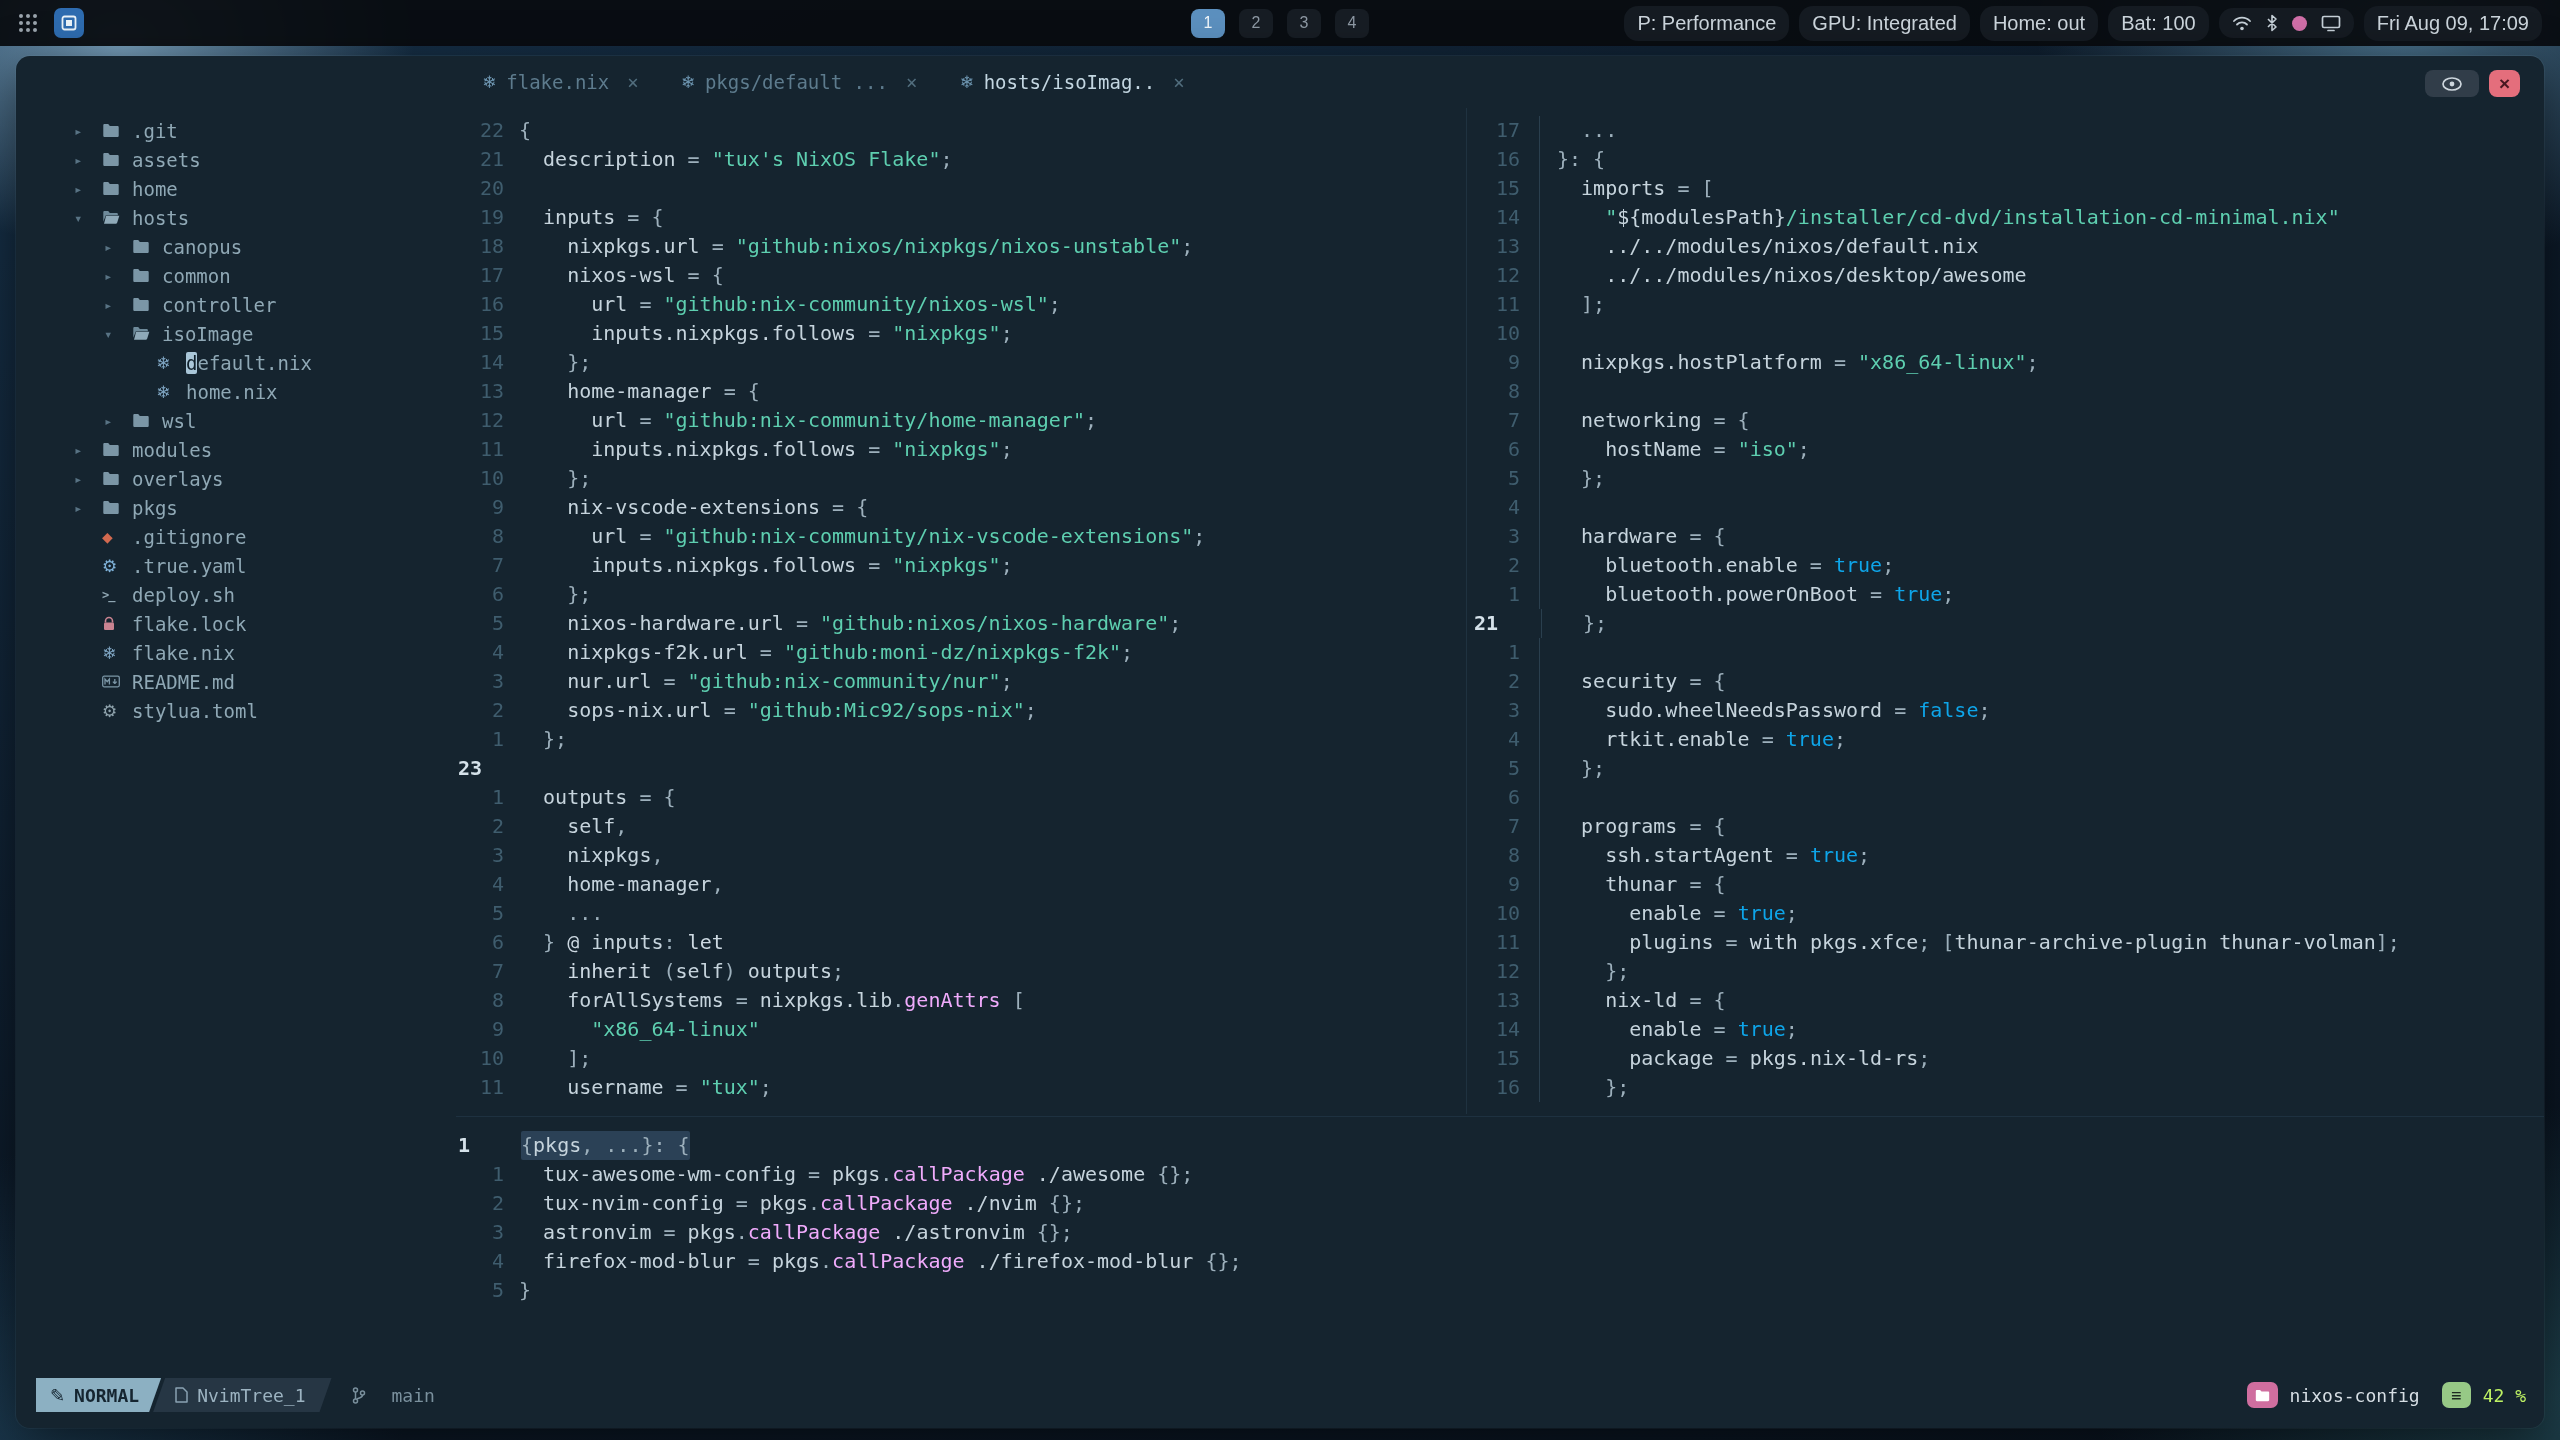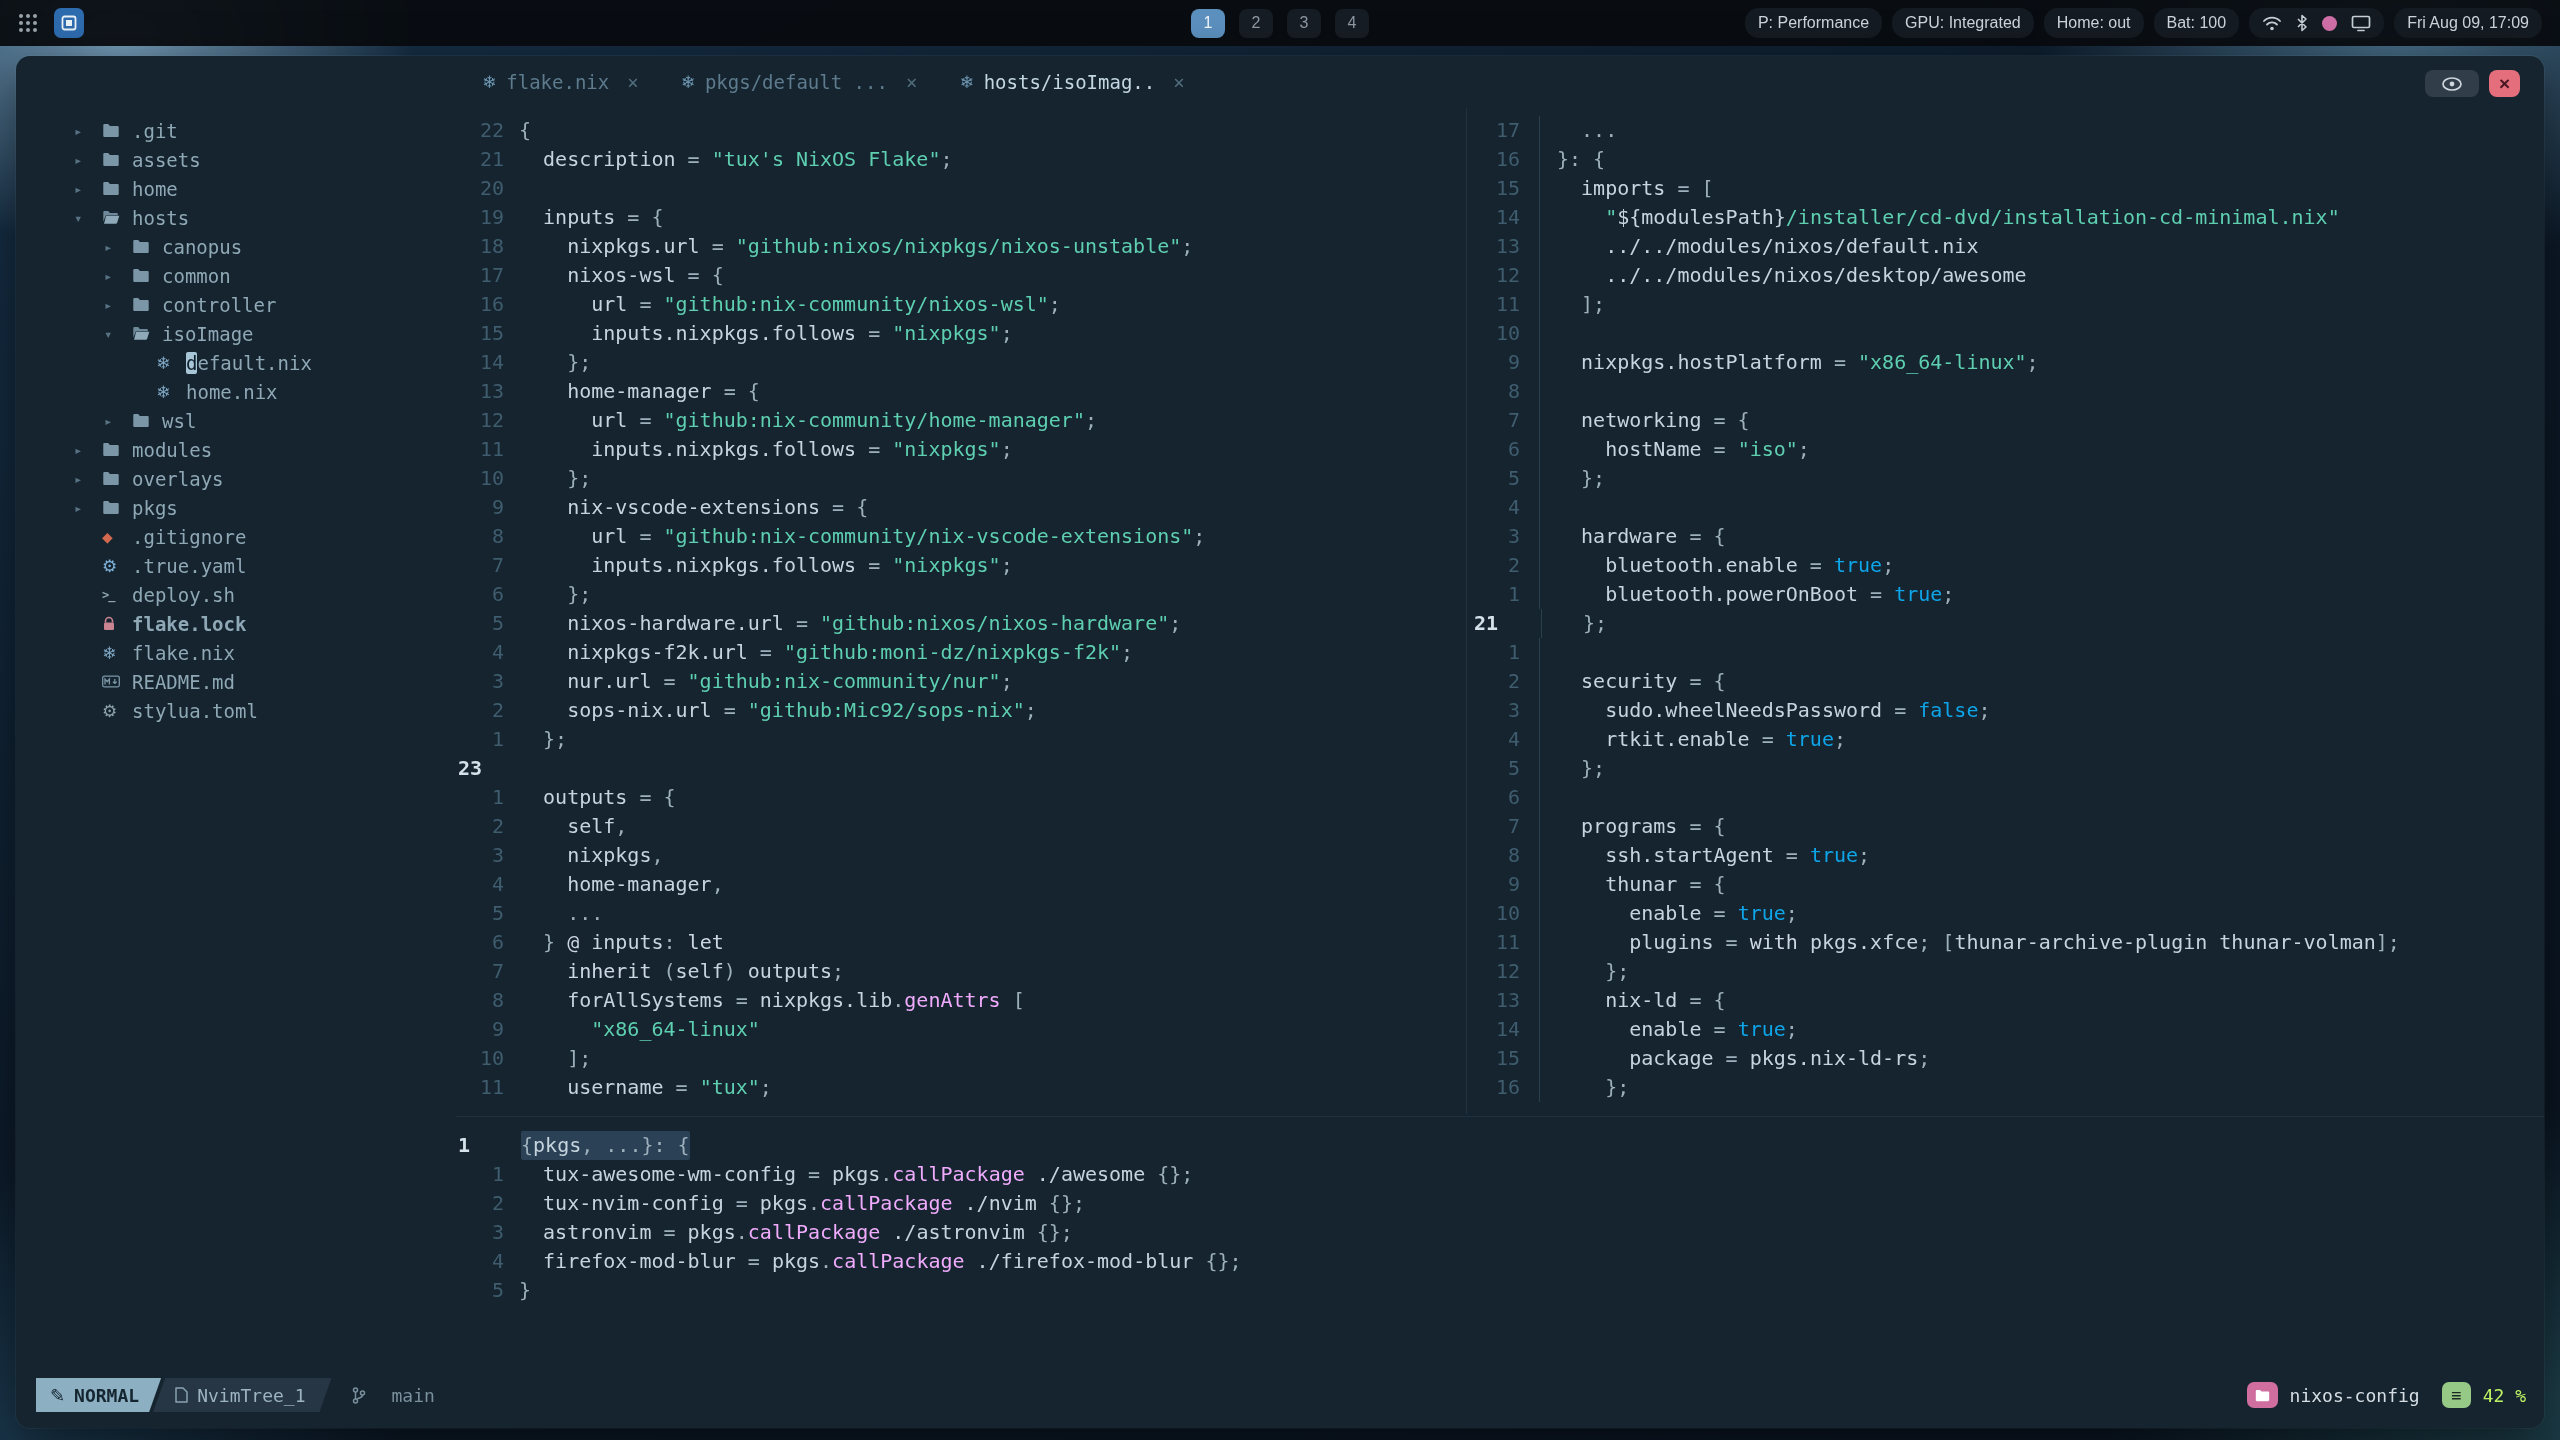--- a/index.html
+++ b/index.html
@@ -15,21 +15,21 @@
   
   .topbar{position:absolute;left:0;top:0;right:0;height:46px;background:rgba(9,12,16,.94);
     display:flex;align-items:center;padding:0 18px;box-sizing:border-box;color:#cdd6dd;}
   .tb-left{display:flex;align-items:center;gap:16px;}
   .appicon{width:30px;height:30px;border-radius:7px;background:#2e6cb0;display:flex;align-items:center;justify-content:center;}
   .tb-center{position:absolute;left:50%;top:0;height:46px;transform:translateX(-50%);display:flex;align-items:center;gap:14px;}
   .ws{min-width:34px;height:29px;border-radius:8px;background:#171d24;color:#8e99a4;
     display:flex;align-items:center;justify-content:center;font-size:16px;}
   .ws.active{background:#5c90bf;color:#f0f6fa;}
   .tb-right{margin-left:auto;display:flex;align-items:center;gap:10px;}
-  .pill{background:#151b22;border-radius:14px;padding:6px 13px;font-size:16px;color:#ccd5dc;white-space:nowrap;}
+  .pill{background:#151b22;border-radius:14px;padding:6px 13px;font-size:20px;color:#ccd5dc;white-space:nowrap;}
   .traypill{display:flex;align-items:center;gap:14px;}
   .dotpink{width:15px;height:15px;border-radius:50%;background:#d06fa8;display:inline-block;}
 
   
   .window{position:absolute;left:16px;top:56px;width:2528px;height:1372px;background:#15242f;
     border-radius:14px;box-shadow:0 14px 50px rgba(0,0,0,.55),0 0 0 1px rgba(150,190,210,.10);}
 
   
   .tabline{position:absolute;left:448px;top:0;height:52px;display:flex;align-items:center;gap:6px;}
   .tab{display:flex;align-items:center;gap:10px;height:52px;padding:0 18px;
@@ -223,21 +223,21 @@
           </svg></span><span class="tlabel">modules</span></div>
       <div class="titem" style="padding-left: 58px;"><span class="chev">▸</span><span class="ticon"><svg width="18" height="15" viewBox="0 0 16 14">
             <path fill="#7b96a6" d="M.8 2.2C.8 1.5 1.3 1 2 1h3.4l1.5 1.7h7.1c.7 0 1.2.5 1.2 1.2v8c0 .7-.5 1.2-1.2 1.2H2c-.7 0-1.2-.5-1.2-1.2z"></path>
           </svg></span><span class="tlabel">overlays</span></div>
       <div class="titem" style="padding-left: 58px;"><span class="chev">▸</span><span class="ticon"><svg width="18" height="15" viewBox="0 0 16 14">
             <path fill="#7b96a6" d="M.8 2.2C.8 1.5 1.3 1 2 1h3.4l1.5 1.7h7.1c.7 0 1.2.5 1.2 1.2v8c0 .7-.5 1.2-1.2 1.2H2c-.7 0-1.2-.5-1.2-1.2z"></path>
           </svg></span><span class="tlabel">pkgs</span></div>
       <div class="titem" style="padding-left: 58px;"><span class="chev"></span><span class="ticon"><span class="gl gitg">◆</span></span><span class="tlabel">.gitignore</span></div>
       <div class="titem" style="padding-left: 58px;"><span class="chev"></span><span class="ticon"><span class="gl gearb">⚙</span></span><span class="tlabel">.true.yaml</span></div>
       <div class="titem" style="padding-left: 58px;"><span class="chev"></span><span class="ticon"><span class="shellg">&gt;_</span></span><span class="tlabel">deploy.sh</span></div>
-      <div class="titem" style="padding-left: 58px; font-weight: bold;"><span class="chev"></span><span class="ticon"><svg width="14" height="16" viewBox="0 0 14 15">
+      <div class="titem" style="padding-left: 58px;"><span class="chev"></span><span class="ticon"><svg width="14" height="16" viewBox="0 0 14 15">
             <path fill="none" stroke="#c98391" stroke-width="1.6" d="M3.5 6V4.5a3.5 3.5 0 017 0V6"></path>
             <rect x="2" y="6" width="10" height="7.5" rx="1.2" fill="#c98391"></rect>
           </svg></span><span class="tlabel">flake.lock</span></div>
       <div class="titem" style="padding-left: 58px;"><span class="chev"></span><span class="ticon"><span class="gl nixg">❄</span></span><span class="tlabel">flake.nix</span></div>
       <div class="titem" style="padding-left: 58px;"><span class="chev"></span><span class="ticon"><svg width="18" height="13" viewBox="0 0 18 12">
             <rect x=".7" y=".7" width="16.6" height="10.6" rx="1.5" fill="none" stroke="#7b96a6" stroke-width="1.3"></rect>
             <path fill="none" stroke="#7b96a6" stroke-width="1.3" d="M3 9V3.6l2.2 2.6 2.2-2.6V9"></path>
             <path fill="none" stroke="#7b96a6" stroke-width="1.3" d="M12.8 3.5V8m0 0l-1.9-1.9M12.8 8l1.9-1.9"></path>
           </svg></span><span class="tlabel">README.md</span></div>
       <div class="titem" style="padding-left: 58px;"><span class="chev"></span><span class="ticon"><span class="gl gearg">⚙</span></span><span class="tlabel">stylua.toml</span></div>

